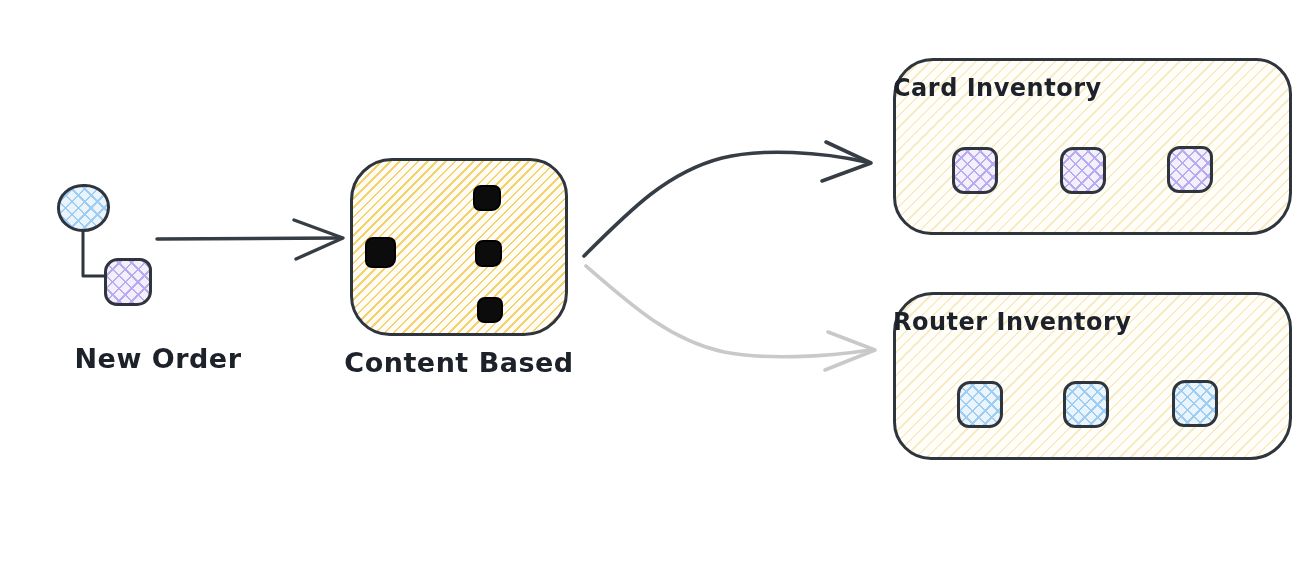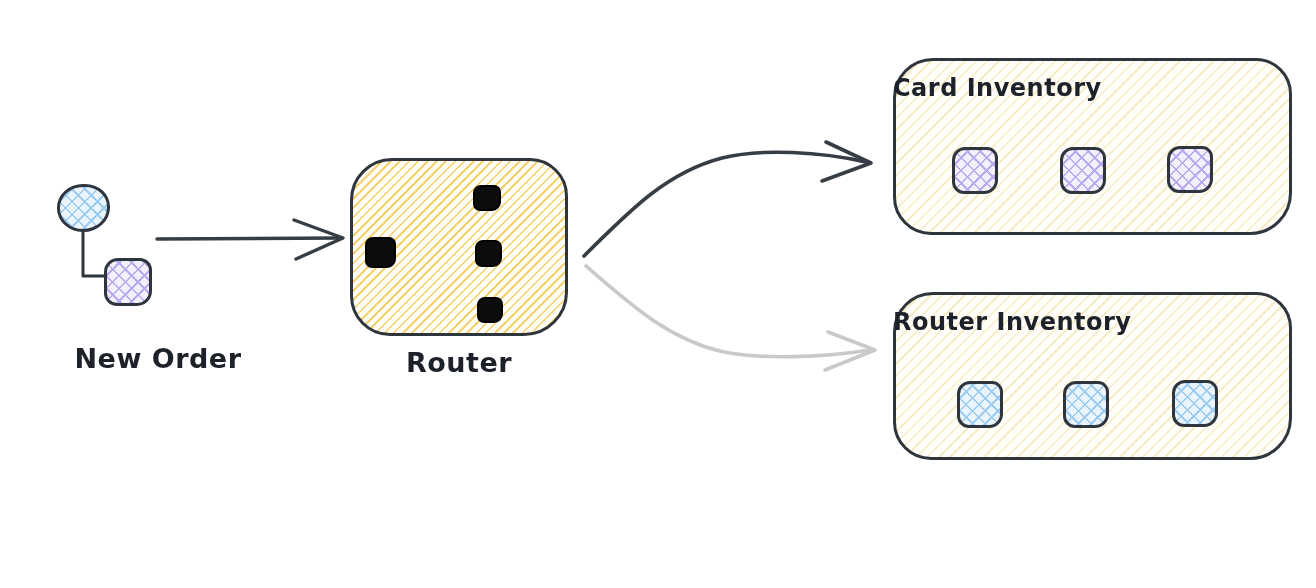--- a/index.html
+++ b/index.html
@@ -133,21 +133,21 @@
     <div class="abs hand node-label" style="left:30px;top:343px;width:180px;margin-left:38px;">New Order</div>
   </div>
 
   <div>
     <div class="abs sketch-box router-box hatch-router"></div>
     <div class="abs black-sq" style="left:365px;top:237px;width:31px;height:31px;"></div>
     <div class="abs black-sq" style="left:473px;top:185px;width:28px;height:26px;"></div>
     <div class="abs black-sq" style="left:475px;top:240px;width:27px;height:27px;"></div>
     <div class="abs black-sq" style="left:477px;top:297px;width:26px;height:26px;"></div>
     <div class="abs hand node-label" style="left:329px;top:344px;width:260px;line-height:38px;">
-      <div>Router</div>
+      <div>Content Based</div>
     </div>
   </div>
 
   <div>
     <div class="abs sketch-box inv-box hatch-light" style="top:58px;"></div>
     <div class="abs hand inv-title" style="top:74px;">Card Inventory</div>
     <div class="abs inv-sq cross-purple" style="left:952px;top:147px;"></div>
     <div class="abs inv-sq cross-purple" style="left:1060px;top:147px;"></div>
     <div class="abs inv-sq cross-purple" style="left:1167px;top:146px;"></div>
   </div>

